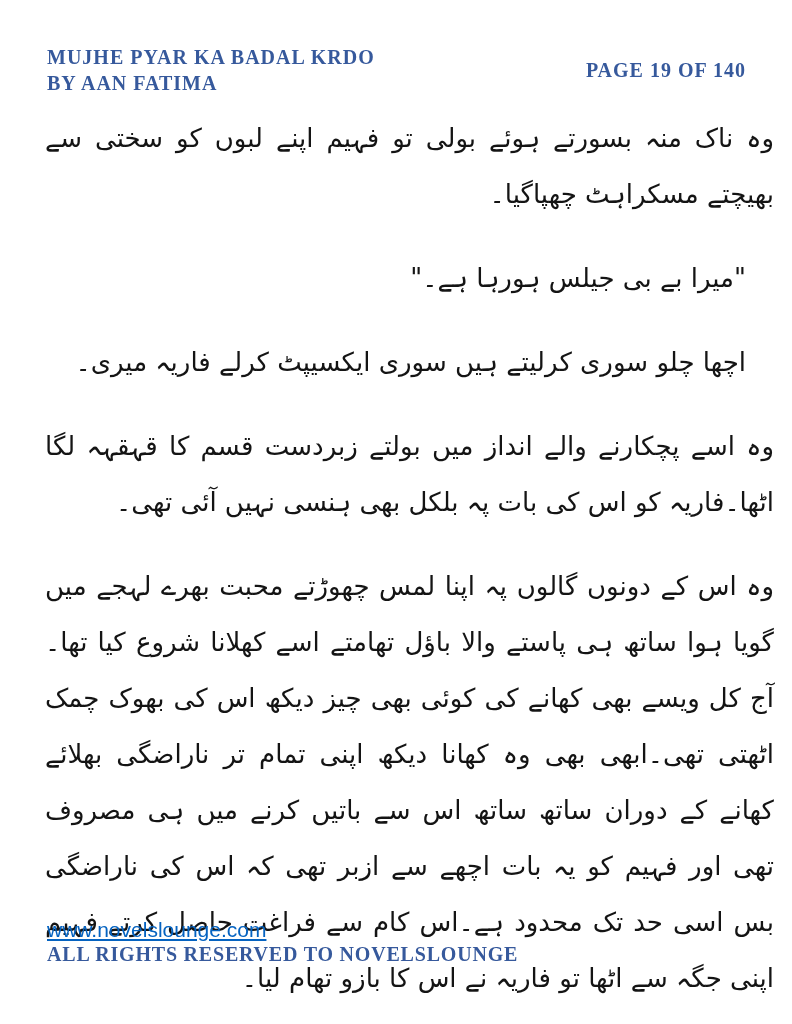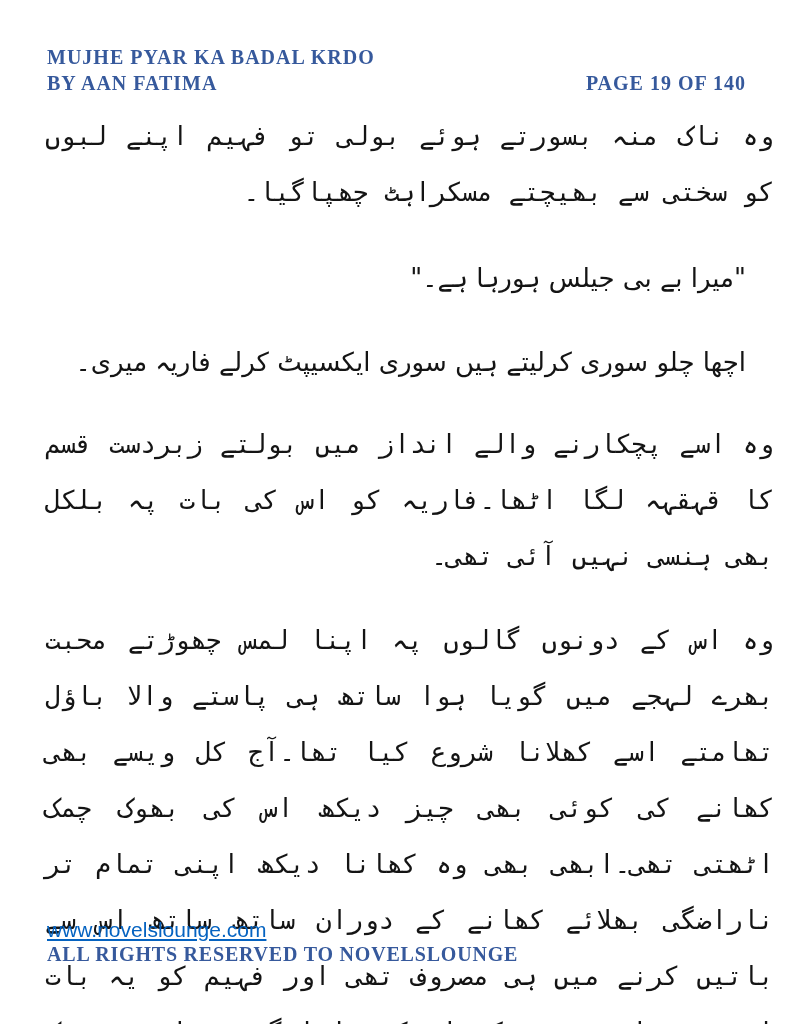--- a/index.html
+++ b/index.html
@@ -7,21 +7,21 @@
     position: relative;
     width: 792px;
     height: 1024px;
     background: #ffffff;
     overflow: hidden;
     font-family: "Liberation Serif", serif;
   }
   .header {
     display: flex;
     justify-content: space-between;
-    align-items: flex-end;
+    align-items: center;
     margin: 44px 46px 0 47px;
   }
   .header-title, .header-byline, .header-page {
     font-family: "Liberation Serif", serif;
     font-weight: 700;
     color: #36599c;
     font-size: 20px;
     line-height: 26px;
     letter-spacing: 1px;
     text-transform: uppercase;
@@ -32,21 +32,20 @@
   .para {
     direction: rtl;
     font-family: "DejaVu Sans", sans-serif;
     font-size: 26px;
     line-height: 56px;
     color: #141414;
     margin: 0 0 28px 0;
   }
   .para.justify {
     text-align: justify;
-    font-family: Liberation Mono, monospace;
   }
   .para.right {
     text-align: right;
     padding-right: 28px;
   }
   .footer {
     position: absolute;
     left: 47px;
     bottom: 58px;
   }

